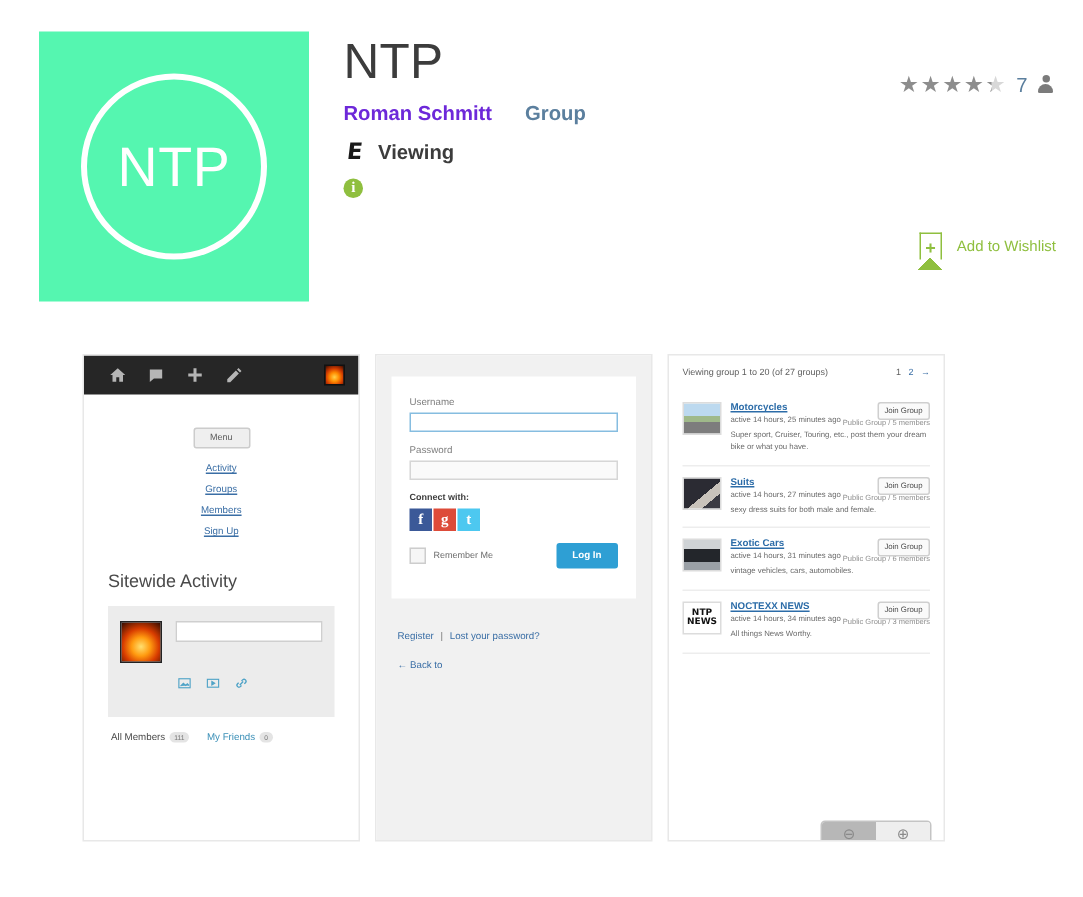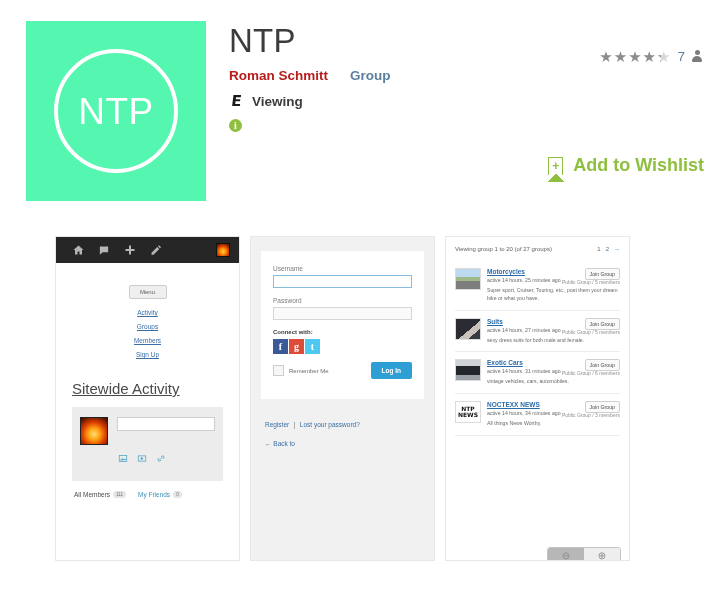--- a/index.html
+++ b/index.html
@@ -34,21 +34,21 @@
     line-height: 1;
     font-family: "Liberation Sans", sans-serif;
   }
 
   .meta { position: absolute; left: 229px; top: 20px; right: 10px; }
   .app-title {
     font-size: 33px; color: #3c3c3c; font-weight: 400;
     line-height: 42px; margin: 0 0 6px 0; letter-spacing: 0.2px;
   }
   .byline { font-size: 13.5px; font-weight: bold; color: #5b7f9e; margin-bottom: 10px; }
-  .byline .dev { color: #b91c1c; margin-right: 22px; margin-top: 10px; }
+  .byline .dev { color: #6d28d9; margin-right: 22px; margin-top: 10px; }
   .byline .cat { color: #5b7f9e; }
 
   .rating-row {
     position: absolute; right: 19px; top: 49px;
     display: flex; align-items: center; gap: 3px;
   }
   .stars { display: flex; align-items: center; gap: 1px; line-height: 1; }
   .star { font-size: 15px; color: #8d8d8d; line-height: 1; }
   .star.partial {
     position: relative; color: #d8d8d8;
@@ -101,21 +101,21 @@
   .wishlist-ico::after {
     content:""; position:absolute; left:-1.6px; right:-1.6px; bottom:-7px; height:8px;
     background:
       linear-gradient(to bottom right, transparent 49%, #8fbf3f 50%) left/50% 100% no-repeat,
       linear-gradient(to bottom left, transparent 49%, #8fbf3f 50%) right/50% 100% no-repeat;
   }
   .wishlist-ico .plus {
     position:absolute; left:50%; top:50%; transform:translate(-50%,-50%);
     color:#8fbf3f; font-size:12px; line-height:1; font-weight:bold;
   }
-  .wishlist-label { font-size:18px; color:#8fbf3f;font-weight:bold; }
+  .wishlist-label { font-size:10px; color:#8fbf3f; }
 
   .install-btn {
     background:#6aab3f; color:#fff; border:none;
     font-size:14px; font-weight:bold;
     padding: 0 30px; height: 41px; border-radius: 2px;
     cursor:pointer; font-family:"Liberation Sans", sans-serif;
     letter-spacing:0.3px;
   }
 
   
@@ -147,21 +147,21 @@
   .s1-menu-btn {
     width:38px; margin: 0 auto 10px; text-align:center;
     font-size:6px; color:#5c5c5c;
     background:#efefef; border:1px solid #cccccc;
     padding:3px 0; border-radius:2px;
   }
   .s1-link {
     text-align:center; font-size:6.5px; color:#3a6ea5;
     text-decoration:underline; margin: 7px 0;
   }
-  .s1-head { font-size:15px; color:#4a4a4a; margin: 22px 0 10px 6px; text-decoration: underline; }
+  .s1-head { font-size:12px; color:#4a4a4a; margin: 22px 0 10px 6px; }
   .s1-post { background:#ececec; margin: 0 6px; padding: 10px 8px 16px; }
   .s1-post-row { display:flex; align-items:flex-start; gap:9px; }
   .s1-post-avatar {
     width:28px; height:28px; flex:none;
     background:radial-gradient(circle at 50% 62%, #ffe070 0%, #ff9b10 30%, #d83c00 58%, #2f0a00 100%);
     border:1px solid #222;
   }
   .s1-post-input { flex:1; height:14px; background:#fff; border:1px solid #cfcfcf; }
   .s1-post-icons { display:flex; gap:9px; margin: 9px 0 0 38px; color:#4fa3c7; font-size:9px; }
   .s1-tabs { display:flex; gap:12px; margin: 10px 8px 0; font-size:6.5px; align-items:center; }

